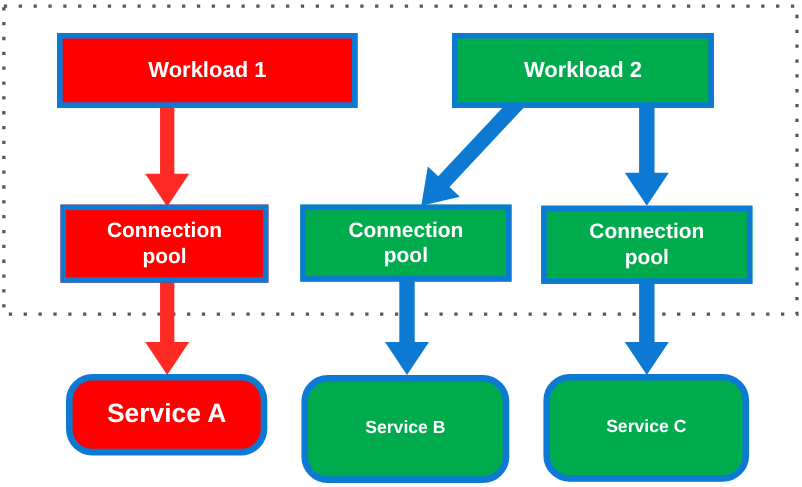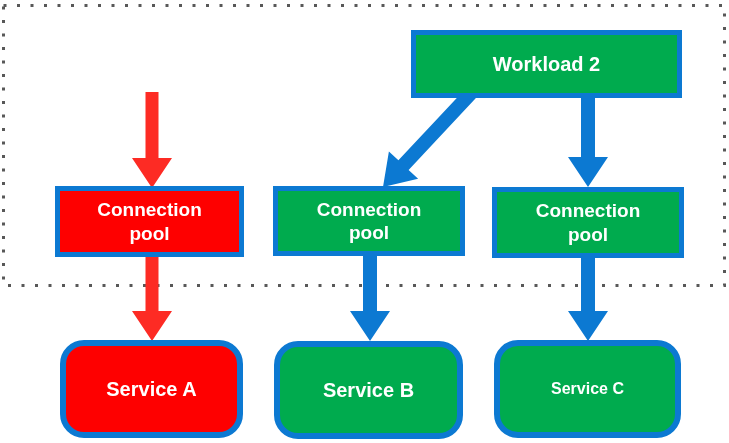--- a/index.html
+++ b/index.html
@@ -29,26 +29,26 @@
     font-weight:700;
     white-space:pre-line;
   }
   .fill-red{background:var(--red,#fe0000);}
   .fill-green{background:var(--green,#00ab4e);}
   .rounded{border-radius:24px;border-width:6px;}
   .lbl{display:block;pointer-events:none;}
 
   
   #n-workload1{left:52px;top:30px;width:273px;height:68px;font-size:20px;}
-  #n-workload2{left:411px;top:30px;width:271px;height:68px;font-size:20px;}
+  #n-workload2{left:411px;top:30px;width:238px;height:68px;font-size:20px;}
   #n-pool1{left:55px;top:186px;width:189px;height:71px;font-size:19px;line-height:1.22;}
   #n-pool2{left:273px;top:186px;width:192px;height:70px;font-size:19px;line-height:1.22;}
   #n-pool3{left:492px;top:187px;width:192px;height:71px;font-size:19px;line-height:1.22;}
-  #n-serviceA{left:60px;top:340px;width:183px;height:98px;font-size:20px;}
-  #n-serviceB{left:274px;top:341px;width:189px;height:98px;font-size:20px;}
+  #n-serviceA{left:60px;top:340px;width:183px;height:74px;font-size:24px;}
+  #n-serviceB{left:274px;top:341px;width:189px;height:98px;font-size:16px;}
   #n-serviceC{left:494px;top:340px;width:187px;height:98px;font-size:16px;}
 </style>
 </head>
 <body>
 
 <div class="canvas">
 
   <svg class="layer" width="729" height="443" viewBox="0 0 729 443" aria-hidden="true">
 
     <rect class="boundary" x="3.5" y="5.5" width="721" height="280"></rect>
@@ -59,20 +59,23 @@
 
     <polygon class="arr-blue" points="477.1,96.8 408.6,169.9 418.1,178.8 383,187 388.9,151.4 398.4,160.3 466.9,87.2"></polygon>
 
     <polygon class="arr-blue" points="581,92 595,92 595,157 608,157 588,187 568,157 581,157"></polygon>
 
     <polygon class="arr-blue" points="363,252 377,252 377,311 390,311 370,341 350,311 363,311"></polygon>
 
     <polygon class="arr-blue" points="581,252 595,252 595,311 608,311 588,341 568,311 581,311"></polygon>
   </svg>
 
+  <div id="n-workload1" class="node fill-red">
+    <span class="lbl">Workload 1</span>
+  </div>
 
   <div id="n-workload2" class="node fill-green">
     <span class="lbl">Workload 2</span>
   </div>
 
   <div id="n-pool1" class="node fill-red">
     <span class="lbl">Connection
 pool</span>
   </div>
 

